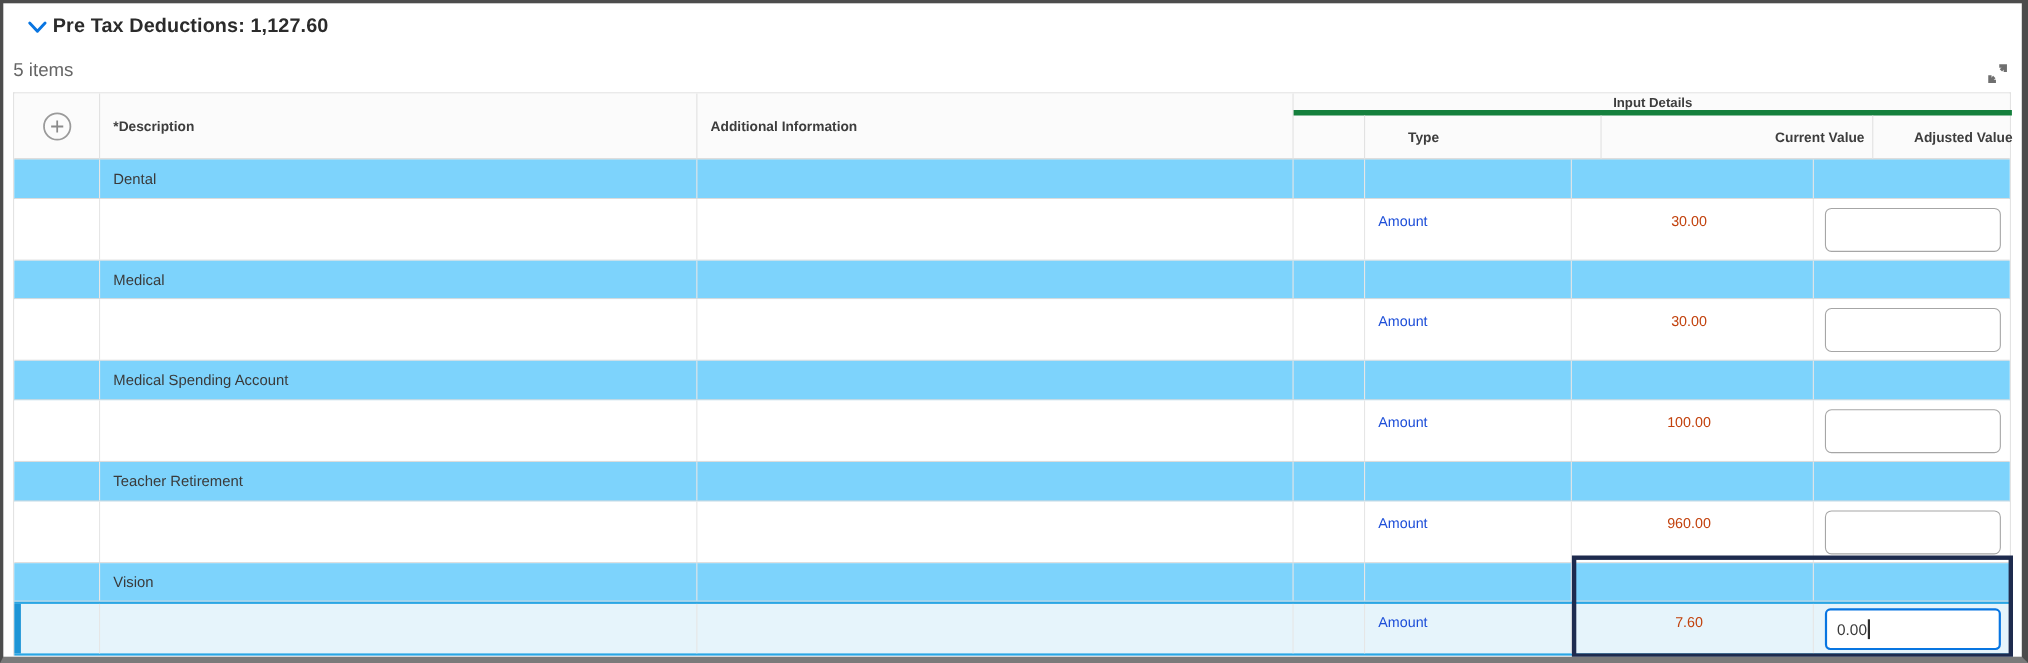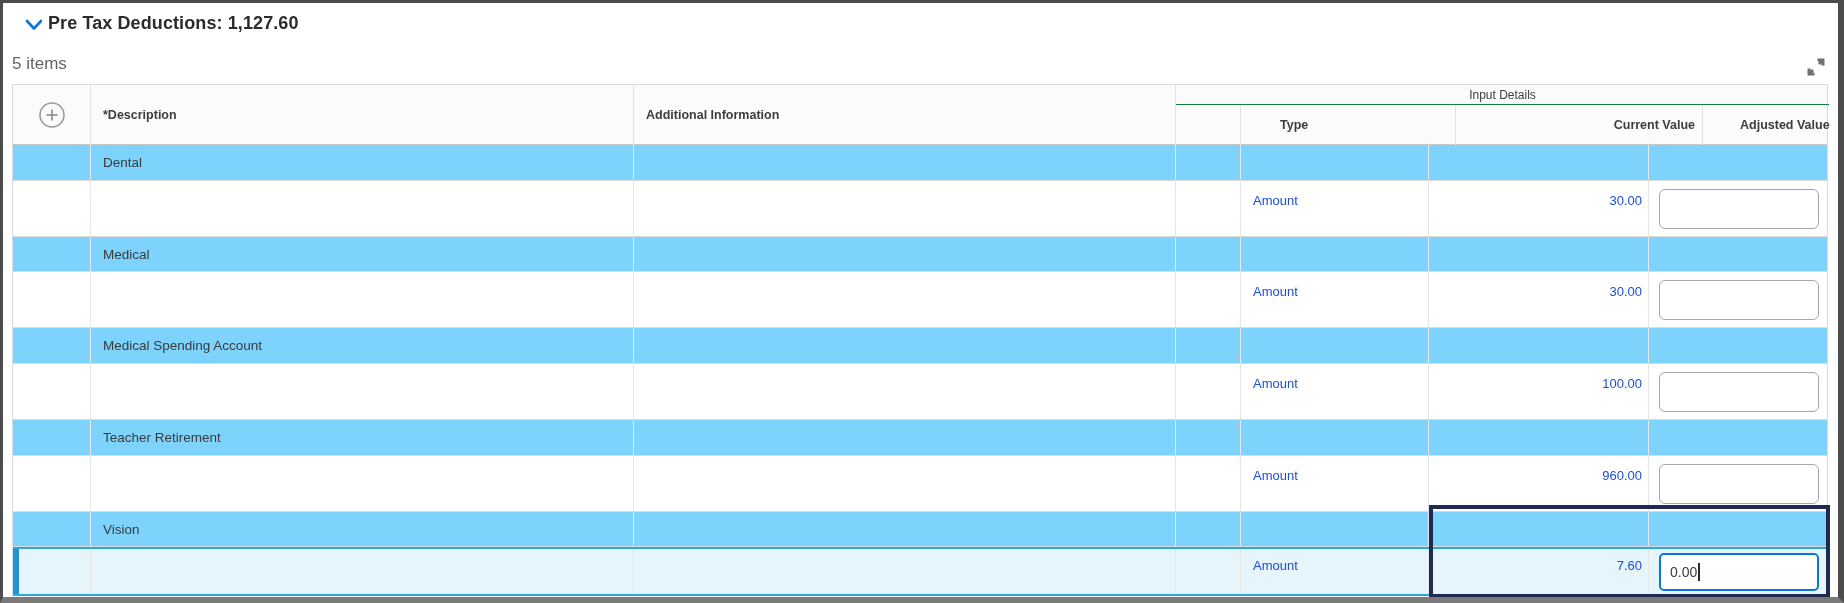--- a/index.html
+++ b/index.html
@@ -36,37 +36,37 @@
   .cell:last-child { border-right:none; }
 
   
   .thead { display:grid; grid-template-columns:78px 543px 542px 653px; height:60px;
            background:#fbfbfb; border-bottom:1px solid #c9c9c9; color:#3d3d3d; }
   .th { border-right:1px solid #e2e2e2; display:flex; align-items:center;
         font-size:12.5px; font-weight:bold; }
   .th-add { justify-content:center; }
   .th-desc, .th-info { padding-left:12px; }
   .th-group { display:flex; flex-direction:column; border-right:none; }
-  .group-label { height:20px; border-bottom:1px solid #15803d; display:flex; align-items:center;
-                 justify-content:center; font-size:12px; font-weight:normal; }
+  .group-label { height:20px; border-bottom:5px solid #15803d; display:flex; align-items:center;
+                 justify-content:center; font-size:12px; font-weight:bold; }
   .subhead { display:grid; grid-template-columns:65px 188px 220px 180px; height:40px;gap:27px; }
   .sh { border-right:1px solid #e2e2e2; display:flex; align-items:center; font-size:12.5px; font-weight:bold; }
   .sh:last-child { border-right:none; }
   .sh-type { padding-left:12px; }
   .sh-cur { justify-content:flex-end; padding-right:7px; }
   .sh-adj { padding-left:10px; }
 
   
   .label-row { height:36px; background:#7dd3fc; border-bottom:1px solid #dcdcdc; }
   .label-row .cell { display:flex; align-items:center; }
   .desc-cell { padding-left:12px; font-size:13.5px; color:#3a3a3a; }
   .detail-row { height:56px; background:#ffffff; border-bottom:1px solid #dcdcdc; }
   .detail-row .cell { padding-top:12px; }
   .type-cell { padding-left:12px; color:#1d4ed8; }
-  .cur-cell { text-align:right; padding-right:6px; color:#1d4ed8; }
+  .cur-cell { text-align:center; padding-right:6px; color:#c2410c; }
   .adj-cell { padding-top:8px !important; padding-left:10px; }
   .adj-input {
     width:160px; height:40px; border:1px solid #a6a6a6; border-radius:6px;
     background:#ffffff; outline:none; font-size:14px; padding:0 10px; color:#3a3a3a;
   }
 
   
   .label-row.short { height:35px; }
   .highlight-row { height:49px; background:#e6f4fb;
     border-top:2px solid #2aa6e4; border-bottom:2px solid #2aa6e4; }

